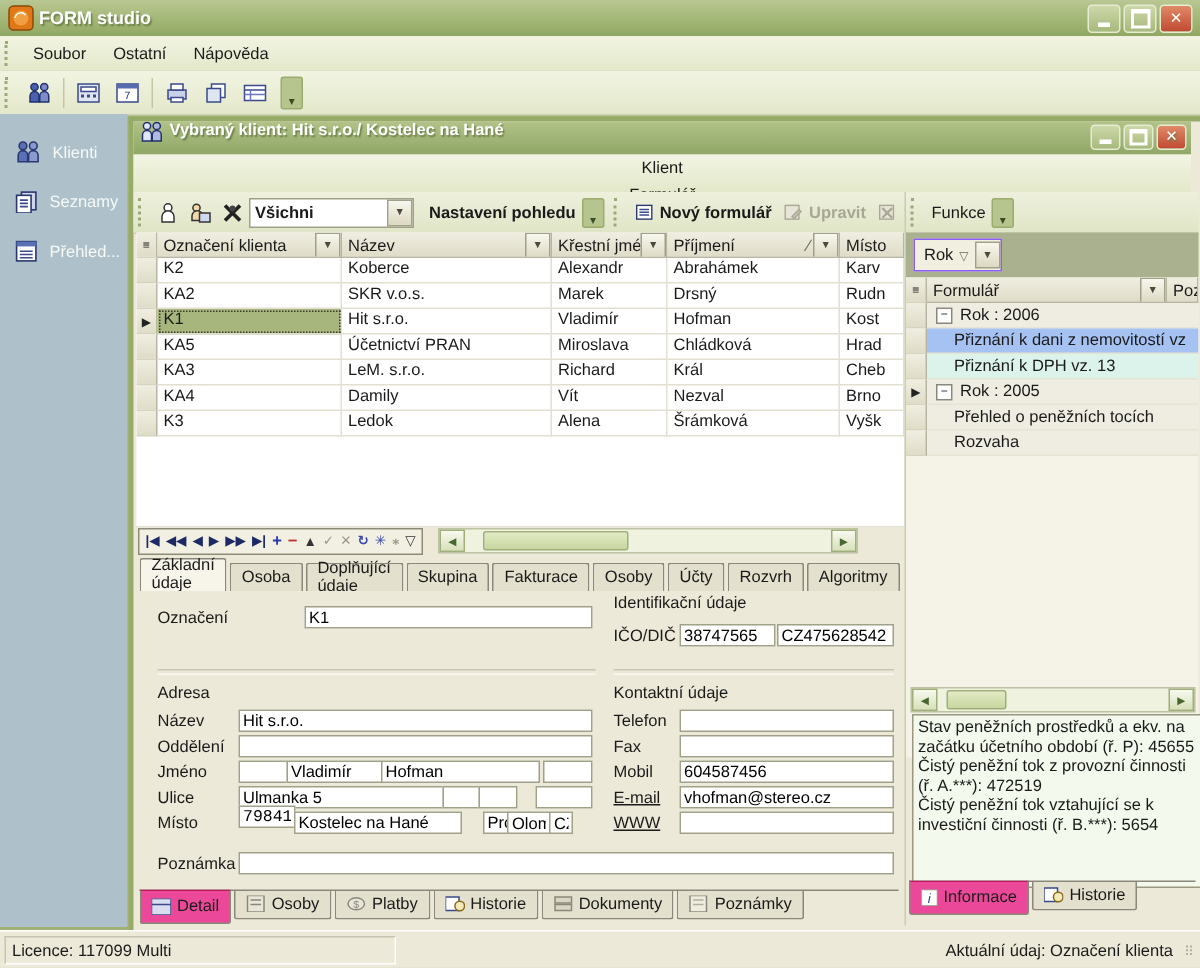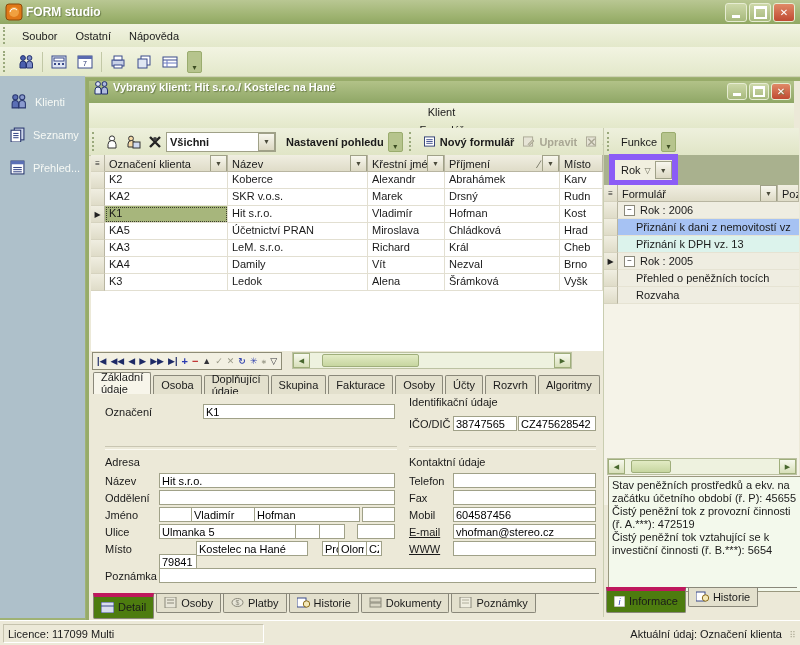--- a/index.html
+++ b/index.html
@@ -59,34 +59,34 @@
   .hscroll{display:flex;height:15px;border:1px solid #bcc2a2;background:#eef2df;align-items:center;}
   .sbtn{width:15px;height:13px;background:linear-gradient(#f7f9ee,#d8e0ba);border:1px solid #9fae7b;color:#49682f;font-size:7px;display:flex;align-items:center;justify-content:center;}
   .sthumb{height:11px;background:linear-gradient(#e2ebc4,#c7d6a0);border:1px solid #9fae7b;border-radius:2px;}
 
   
   .tabstrip{display:flex;align-items:flex-end;border-bottom:1px solid #8a887a;}
   .tab{border:1px solid #8a887a;border-bottom:none;padding:2px 7px 3px 7px;margin-right:2px;background:#e3e0cd;height:13px;border-radius:2px 2px 0 0;display:flex;align-items:center;}
   .tab.active{background:#f7f5ea;height:16px;font-weight:normal;position:relative;top:1px;border-bottom:1px solid #f7f5ea;}
   .tabstrip.bottom{border-bottom:none;border-top:1px solid #8a887a;align-items:flex-start;}
   .tabstrip.bottom .tab{border:1px solid #8a887a;border-top:none;border-radius:0 0 2px 2px;}
-  .tabstrip.bottom .tab.active{background:#4d7c0f;border-top:4px solid #be185d;top:-1px;}
+  .tabstrip.bottom .tab.active{background:#ec4899;border-top:1px solid #be185d;top:-1px;}
   .tabico{width:13px;height:11px;margin-right:4px;}
 
   
   .flabel{position:absolute;height:14px;}
   .fin{position:absolute;background:#fff;border:1px solid #a0a188;height:15px;font-family:inherit;font-size:11px;padding:0 2px;box-sizing:border-box;}
   .groove{position:absolute;height:2px;border-top:1px solid #c9c6b2;border-bottom:1px solid #fbfaf2;}
   .linklbl{text-decoration:underline;}
 
   
   #rpanel{left:514px;top:47px;width:195px;height:489px;background:#ece9d8;border-left:1px solid #c9cdb0;}
   #funkce-bar{left:0;top:0;width:195px;height:27px;background:linear-gradient(#eef0dd,#e0e5c6);border-bottom:1px solid #c9cdb0;display:flex;align-items:center;}
   #groupbox{left:0;top:27px;width:195px;height:30px;background:#a9b18e;display:flex;align-items:center;}
-  #rok-btn{background:#f1efdf;border:6px solid #8b5cf6;height:20px;display:flex;align-items:center;margin-left:5px;padding-left:6px;}
+  #rok-btn{background:#f1efdf;border:1px solid #8b5cf6;height:20px;display:flex;align-items:center;margin-left:5px;padding-left:6px;}
   #rgrid{left:0;top:57px;width:195px;height:320px;background:#f5f3e8;overflow:hidden;}
   .rrow{display:flex;height:17px;background:#efede1;}
   .rcell{flex:1;display:flex;align-items:center;padding-left:4px;border-bottom:1px solid #e6e3d3;overflow:hidden;white-space:nowrap;}
   .rrow.sel .rcell{background:#a6c2f3;}
   .rrow.hot .rcell{background:#dcf3ec;}
   .expbox{width:9px;height:9px;border:1px solid #8a887a;background:#fff;font-size:8px;line-height:7px;text-align:center;margin:0 5px 0 2px;flex:none;}
   #rinfo{left:4px;top:348px;width:186px;height:110px;background:#f3f9ec;border:1px solid #9a987f;padding:2px 3px;line-height:13px;overflow:hidden;}
   #rtabs{left:2px;top:459px;width:191px;}
 
   
@@ -434,21 +434,21 @@
       <input class="fin" style="left: 68px; top: 113px; width: 33px;" value="">
       <input class="fin" style="left: 100px; top: 113px; width: 64px;" value="Vladimír">
       <input class="fin" style="left: 163px; top: 113px; width: 106px;" value="Hofman">
       <input class="fin" style="left: 271px; top: 113px; width: 33px;" value="">
       <span class="flabel" style="left:14px;top:132px">Ulice</span>
       <input class="fin" style="left: 68px; top: 130px; width: 137px;" value="Ulmanka 5">
       <input class="fin" style="left: 204px; top: 130px; width: 25px;" value="">
       <input class="fin" style="left: 228px; top: 130px; width: 26px;" value="">
       <input class="fin" style="left: 266px; top: 130px; width: 38px;" value="">
       <span class="flabel" style="left:14px;top:149px">Místo</span>
-      <input class="fin" style="left: 68px; top: 160px; width: 38px;" value="79841">
+      <input class="fin" style="left: 68px; top: 143px; width: 38px; font-family: Liberation Mono, monospace;" value="79841">
       <input class="fin" style="left: 105px; top: 147px; width: 112px;" value="Kostelec na Hané">
       <input class="fin" style="left: 231px; top: 147px; width: 32px;" value="Prost">
       <input class="fin" style="left: 247px; top: 147px; width: 29px;" value="Olom">
       <input class="fin" style="left: 275px; top: 147px; width: 16px;" value="CZE">
 
       <span class="flabel" style="left:318px;top:62px">Kontaktní údaje</span>
       <span class="flabel" style="left:318px;top:81px">Telefon</span>
       <input class="fin" style="left: 362px; top: 79px; width: 143px;" value="">
       <span class="flabel" style="left:318px;top:98px">Fax</span>
       <input class="fin" style="left: 362px; top: 96px; width: 143px;" value="">

